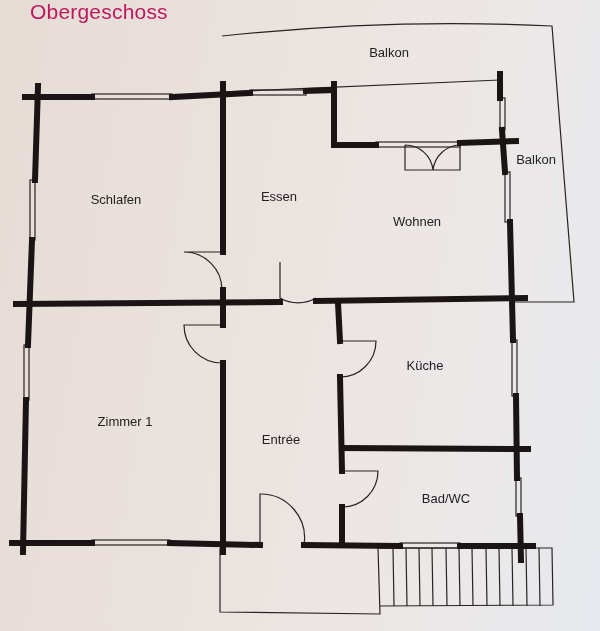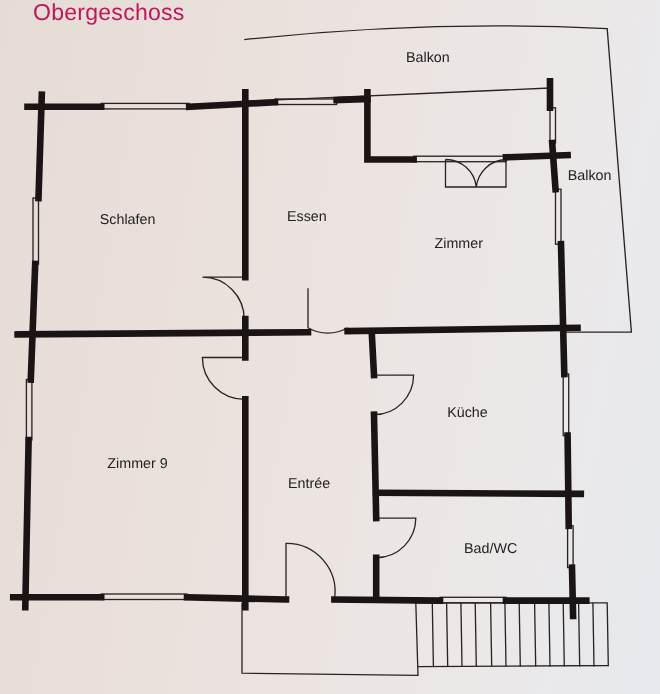--- a/index.html
+++ b/index.html
@@ -78,17 +78,17 @@
     <path d="M342 448 L528 449"></path>
 
     <path d="M12 543 L92 543 M170 543 L260 545 M304 545 L400 546 M460 546 L533 546"></path>
   </g>
 </svg>
 
 <div class="lbl" style="left:389px;top:52px">Balkon</div>
 <div class="lbl" style="left:536px;top:159px">Balkon</div>
 <div class="lbl" style="left:116px;top:199px">Schlafen</div>
 <div class="lbl" style="left:279px;top:196px">Essen</div>
-<div class="lbl" style="left:417px;top:221px">Zimmer</div>
-<div class="lbl" style="left:425px;top:375px">Küche</div>
-<div class="lbl" style="left:125px;top:421px">Zimmer 9</div>
+<div class="lbl" style="left:417px;top:221px">Wohnen</div>
+<div class="lbl" style="left:425px;top:365px">Küche</div>
+<div class="lbl" style="left:125px;top:421px">Zimmer 1</div>
 <div class="lbl" style="left:281px;top:439px">Entrée</div>
 <div class="lbl" style="left:446px;top:498px">Bad/WC</div>
 
 </body></html>

